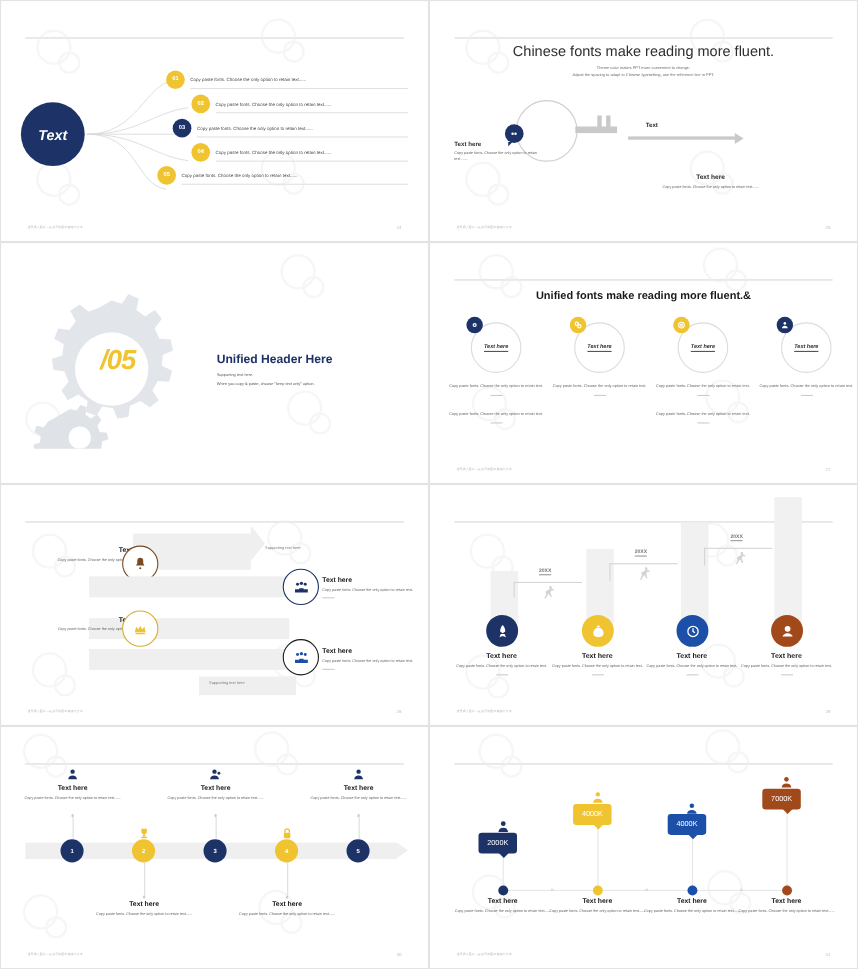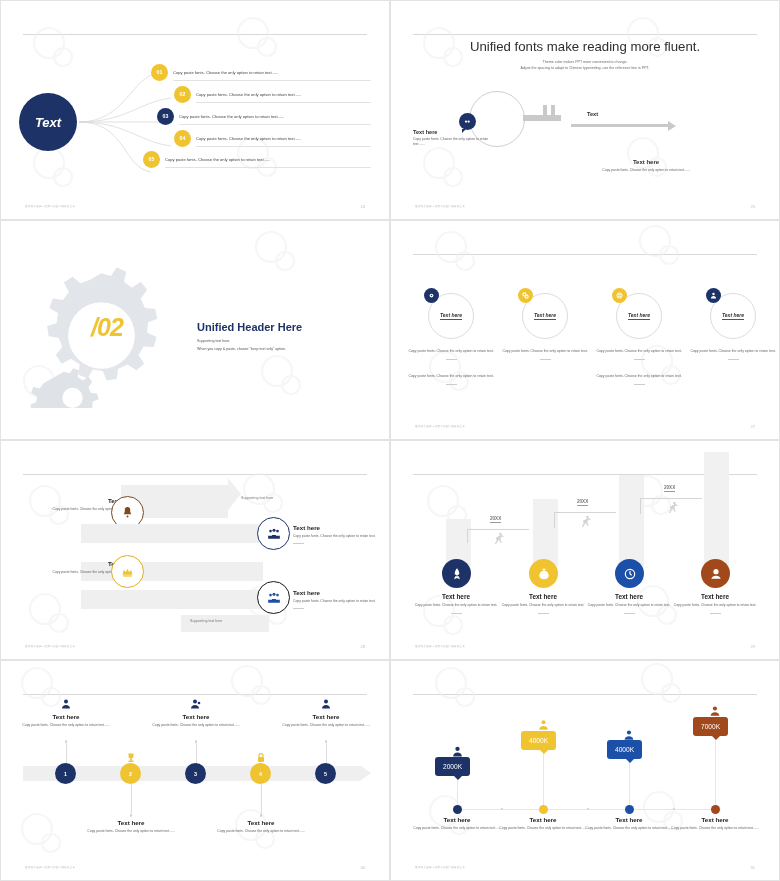--- a/index.html
+++ b/index.html
@@ -195,21 +195,21 @@
           <circle cx="62" cy="56" r="9"></circle>
       <circle cx="252" cy="32" r="15"></circle>
           <circle cx="266" cy="46" r="9"></circle>
       <circle cx="48" cy="162" r="15"></circle>
           <circle cx="62" cy="176" r="9"></circle>
       <circle cx="252" cy="152" r="15"></circle>
           <circle cx="266" cy="166" r="9"></circle>
     </g>
   </svg>
 
-  <div class="s2-title">Unified fonts make reading more fluent.</div>
+  <div class="s2-title">Chinese fonts make reading more fluent.</div>
   <div class="s2-sub">
     <div>Theme color makes PPT more convenient to change.</div>
     <div>Adjust the spacing to adapt to Chinese typesetting, use the reference line in PPT.</div>
   </div>
 
   <div class="s2-ring"></div>
   <div class="s2-shaft"></div>
   <div class="s2-tooth1"></div>
   <div class="s2-tooth2"></div>
 
@@ -255,21 +255,21 @@
         <path d="M100 14 l13 4 8-12 13 6 -3 14 11 8 12-8 9 11 -9 12 6 13 14 1 3 14 -13 5 -1 14 13 6 -4 14 -14 -1 -7 12 8 12 -11 9 -12 -8 -13 6 -2 14 -14 2 -5 -13 -14 -2 -7 12 -13 -5 2 -14 -12 -8 -13 7 -8 -12 9 -11 -5 -13 -14 -2 -2 -14 13 -4 2 -14 -12 -7 5 -13 14 2 8 -11 -7 -13 12 -8 11 9 13 -5 z"></path>
       </g>
       <circle cx="100" cy="100" r="46" fill="#ffffff"></circle>
       <g fill="#dfe2e7">
         <path d="M48 150 l8 2 5-7 8 3 -2 9 7 5 8-5 5 7 -5 7 3 8 9 1 2 8 -8 3 -1 9 8 4 -3 8 -9 0 -4 7 5 8 -7 5 -7 -5 -8 4 -1 8 -9 1 -3 -8 -8 -1 -5 7 -8 -3 2 -8 -8 -5 -8 4 -5 -7 6 -7 -3 -8 -9 -1 -1 -8 8 -3 1 -8 -8 -5 3 -8 9 2 5 -7 z"></path>
       </g>
       <circle cx="60" cy="186" r="14" fill="#ffffff"></circle>
     </svg>
   </div>
 
-  <div class="s3-num">/02</div>
+  <div class="s3-num">/05</div>
   <div class="s3-h">Unified Header Here</div>
   <div class="s3-p">
     <div>Supporting text here.</div>
     <div>When you copy &amp; paste, choose "keep text only" option.</div>
   </div>
 </div>
 
 <div class="slide">
   <div class="topline"></div>
   <svg class="wm" width="390" height="220">
@@ -278,20 +278,21 @@
           <circle cx="74" cy="40" r="9"></circle>
       <circle cx="264" cy="20" r="15"></circle>
           <circle cx="278" cy="34" r="9"></circle>
       <circle cx="54" cy="146" r="15"></circle>
           <circle cx="68" cy="160" r="9"></circle>
       <circle cx="266" cy="140" r="15"></circle>
           <circle cx="280" cy="154" r="9"></circle>
     </g>
   </svg>
 
+  <div class="s4-title" style="top:43px;">Unified fonts make reading more fluent.&amp;</div>
 
   <div class="s4-col" style="left:15px; top:72px;">
     <div class="s4-circle">
       <div class="s4-ico" style="background:#1d3368;">
         <svg width="9" height="9" viewBox="0 0 24 24" fill="#fff">
               <circle cx="12" cy="12" r="5"></circle>
               <circle cx="12" cy="12" r="2" fill="#1d3368"></circle>
             </svg>
       </div>
       <div class="s4-lbl">Text here</div>

